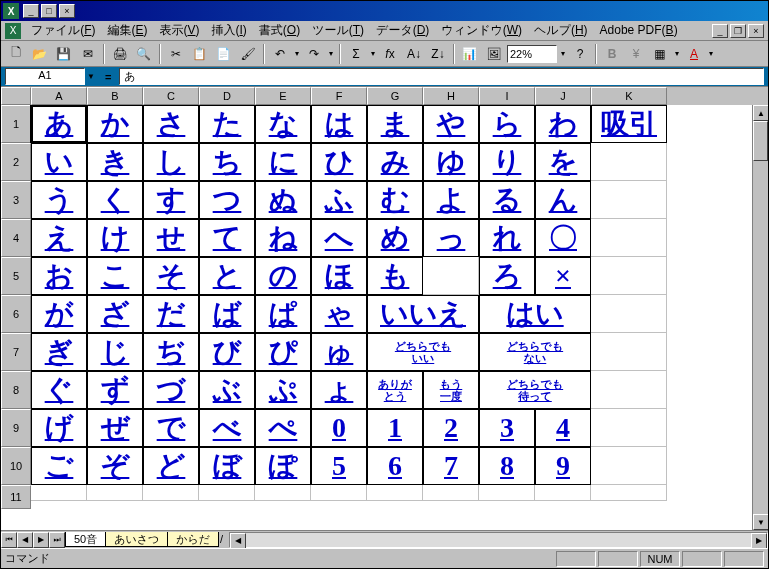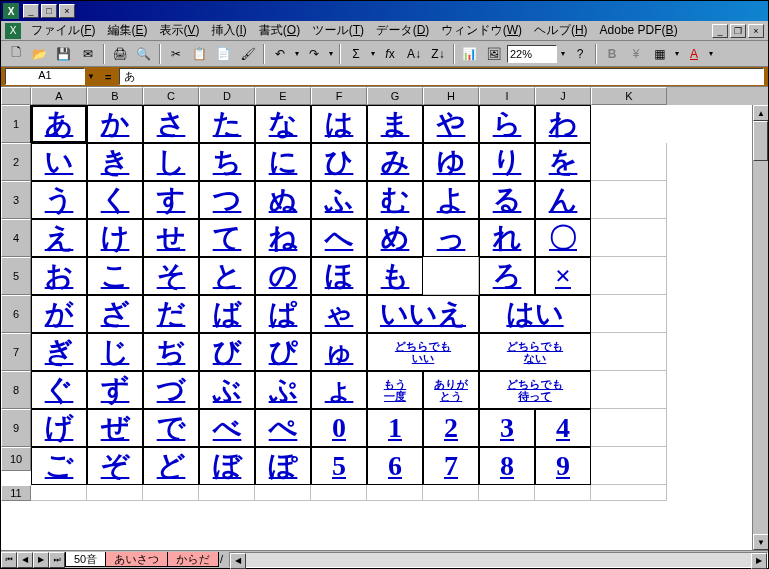--- a/index.html
+++ b/index.html
@@ -12,42 +12,42 @@
 .winbtn { width: 16px; height: 14px; background: #c0c0c0; border: 1px solid; border-color: #fff #404040 #404040 #fff; font-size: 9px; display: flex; align-items: center; justify-content: center; cursor: pointer; color:#000; font-family: Arial; }
 .menubar { background: #c0c0c0; height: 20px; display: flex; align-items: center; padding: 0 4px; border-bottom: 1px solid #808080; font-size: 12px; }
 .menuitem { padding: 2px 6px; cursor: pointer; }
 .menuitem u { text-decoration: underline; }
 .mdi-btns { margin-left: auto; display: flex; gap: 2px; }
 .toolbar { background: #c0c0c0; height: 26px; display: flex; align-items: center; padding: 2px 4px; border-bottom: 1px solid #808080; gap: 2px; }
 .tbtn { width: 22px; height: 22px; border: 1px solid #c0c0c0; display: flex; align-items: center; justify-content: center; cursor: pointer; font-size: 12px; }
 .tsep { width: 1px; height: 20px; border-left: 1px solid #808080; border-right: 1px solid #fff; margin: 0 2px; }
 .zoom { width: 50px; height: 18px; background: #fff; border: 1px solid; border-color: #404040 #fff #fff #404040; font-size: 11px; padding: 0 2px; display:flex; align-items:center; }
 .dd { width: 8px; font-size: 8px; }
-.namebox-row { background: #a16207; height: 20px; display: flex; align-items: center; padding: 2px 4px; border-bottom: 1px solid #808080; }
+.namebox-row { background: #0369a1; height: 20px; display: flex; align-items: center; padding: 2px 4px; border-bottom: 1px solid #808080; }
 .namebox { width: 80px; height: 17px; background: #fff; border: 1px solid; border-color: #404040 #fff #fff #404040; padding: 0 4px; text-align: center; }
 .formula-eq { padding: 0 8px; font-weight: bold; }
 .formula-bar { flex: 1; height: 17px; background: #fff; border: 1px solid; border-color: #404040 #fff #fff #404040; padding: 0 4px; }
 .grid-area { flex: 1; background: #fff; display: flex; flex-direction: column; overflow: hidden; position: relative; }
 .grid-headers { display: flex; background: #c0c0c0; }
 .corner { width: 30px; height: 18px; background: #c0c0c0; border: 1px solid; border-color: #fff #808080 #808080 #fff; }
 .colhead { height: 18px; background: #c0c0c0; border: 1px solid; border-color: #fff #808080 #808080 #fff; text-align: center; font-size: 11px; display:flex; align-items:center; justify-content:center; }
 .grid-body { flex: 1; overflow: auto; }
 .grid-row { display: flex; }
 .rowhead { width: 30px; background: #c0c0c0; border: 1px solid; border-color: #fff #808080 #808080 #fff; text-align: center; font-size: 11px; display: flex; align-items: center; justify-content: center; }
 .cell { border-right: 1px solid #c0c0c0; border-bottom: 1px solid #c0c0c0; overflow: hidden; display: flex; align-items: center; justify-content: center; }
 .pop { border: 1px solid #000; color: #0000cc; text-decoration: underline; font-family: "MS Mincho", serif; font-weight: bold; }
 .big { font-size: 28px; }
 .med { font-size: 11px; line-height: 1.1; text-align: center; white-space: pre-line; }
 .selected { outline: 3px solid #000; outline-offset: -2px; }
 .vscroll { position: absolute; right: 0; top: 18px; bottom: 0; width: 16px; background: #c0c0c0; border-left: 1px solid #808080; }
 .scrollbtn { width: 16px; height: 16px; background: #c0c0c0; border: 1px solid; border-color: #fff #404040 #404040 #fff; font-size: 8px; display:flex; align-items:center; justify-content:center; }
 .sheet-tabs { height: 18px; background: #c0c0c0; display: flex; align-items: center; border-top: 1px solid #808080; font-size: 11px; }
 .tabnav { width: 16px; height: 16px; border: 1px solid; border-color: #fff #404040 #404040 #fff; font-size: 8px; display:flex; align-items:center; justify-content:center; cursor:pointer; }
 .tab { background: #fff; border: 1px solid #000; border-top: none; padding: 1px 8px; margin-right: -1px; cursor: pointer; }
-.tab.inactive { background: #fca5a5; }
+.tab.inactive { background: #fef9c3; }
 .hscroll-track { flex:1; background:#dcdcdc; height:16px; margin-left:4px; border:1px solid; border-color:#808080 #fff #fff #808080; display:flex; }
 .statusbar { height: 20px; background: #c0c0c0; border-top: 1px solid #fff; display: flex; align-items: center; padding: 0 4px; font-size: 11px; }
 .status-cell { border: 1px solid; border-color: #808080 #fff #fff #808080; padding: 1px 6px; margin-left: 2px; min-width:40px; text-align:center; height:16px; }
 </style>
 </head>
 <body>
 
 <div class="window">
   <div class="titlebar">
     <div class="titlebar-icon">X</div>
@@ -142,20 +142,21 @@
           <div class="cell pop big selected" style="width: 56px; height: 38px;">あ</div>
           <div class="cell pop big" style="width: 56px; height: 38px;">か</div>
           <div class="cell pop big" style="width: 56px; height: 38px;">さ</div>
           <div class="cell pop big" style="width: 56px; height: 38px;">た</div>
           <div class="cell pop big" style="width: 56px; height: 38px;">な</div>
           <div class="cell pop big" style="width: 56px; height: 38px;">は</div>
           <div class="cell pop big" style="width: 56px; height: 38px;">ま</div>
           <div class="cell pop big" style="width: 56px; height: 38px;">や</div>
           <div class="cell pop big" style="width: 56px; height: 38px;">ら</div>
           <div class="cell pop big" style="width: 56px; height: 38px;">わ</div>
+          <div class="cell pop big" style="width: 76px; height: 38px;">吸引</div>
         </div>
         <div class="grid-row">
           <div class="rowhead" style="height: 38px;">2</div>
           <div class="cell pop big" style="width: 56px; height: 38px;">い</div>
           <div class="cell pop big" style="width: 56px; height: 38px;">き</div>
           <div class="cell pop big" style="width: 56px; height: 38px;">し</div>
           <div class="cell pop big" style="width: 56px; height: 38px;">ち</div>
           <div class="cell pop big" style="width: 56px; height: 38px;">に</div>
           <div class="cell pop big" style="width: 56px; height: 38px;">ひ</div>
           <div class="cell pop big" style="width: 56px; height: 38px;">み</div>
@@ -233,58 +234,58 @@
           <div class="cell" style="width: 76px; height: 38px;"></div>
         </div>
         <div class="grid-row">
           <div class="rowhead" style="height: 38px;">8</div>
           <div class="cell pop big" style="width: 56px; height: 38px;">ぐ</div>
           <div class="cell pop big" style="width: 56px; height: 38px;">ず</div>
           <div class="cell pop big" style="width: 56px; height: 38px;">づ</div>
           <div class="cell pop big" style="width: 56px; height: 38px;">ぶ</div>
           <div class="cell pop big" style="width: 56px; height: 38px;">ぷ</div>
           <div class="cell pop big" style="width: 56px; height: 38px;">ょ</div>
+          <div class="cell pop med" style="width: 56px; height: 38px;">ありが
+とう</div>
           <div class="cell pop med" style="width: 56px; height: 38px;">もう
 一度</div>
-          <div class="cell pop med" style="width: 56px; height: 38px;">ありが
-とう</div>
           <div class="cell pop med" style="width: 112px; height: 38px;">どちらでも
 待って</div>
           <div class="cell" style="width: 76px; height: 38px;"></div>
         </div>
         <div class="grid-row">
           <div class="rowhead" style="height: 38px;">9</div>
           <div class="cell pop big" style="width: 56px; height: 38px;">げ</div>
           <div class="cell pop big" style="width: 56px; height: 38px;">ぜ</div>
           <div class="cell pop big" style="width: 56px; height: 38px;">で</div>
           <div class="cell pop big" style="width: 56px; height: 38px;">べ</div>
           <div class="cell pop big" style="width: 56px; height: 38px;">ぺ</div>
           <div class="cell pop big" style="width: 56px; height: 38px;">0</div>
           <div class="cell pop big" style="width: 56px; height: 38px;">1</div>
           <div class="cell pop big" style="width: 56px; height: 38px;">2</div>
           <div class="cell pop big" style="width: 56px; height: 38px;">3</div>
           <div class="cell pop big" style="width: 56px; height: 38px;">4</div>
           <div class="cell" style="width: 76px; height: 38px;"></div>
         </div>
         <div class="grid-row">
-          <div class="rowhead" style="height: 24px;">10</div>
+          <div class="rowhead" style="height: 38px;">10</div>
           <div class="cell pop big" style="width: 56px; height: 38px;">ご</div>
           <div class="cell pop big" style="width: 56px; height: 38px;">ぞ</div>
           <div class="cell pop big" style="width: 56px; height: 38px;">ど</div>
           <div class="cell pop big" style="width: 56px; height: 38px;">ぼ</div>
           <div class="cell pop big" style="width: 56px; height: 38px;">ぽ</div>
           <div class="cell pop big" style="width: 56px; height: 38px;">5</div>
           <div class="cell pop big" style="width: 56px; height: 38px;">6</div>
           <div class="cell pop big" style="width: 56px; height: 38px;">7</div>
           <div class="cell pop big" style="width: 56px; height: 38px;">8</div>
           <div class="cell pop big" style="width: 56px; height: 38px;">9</div>
           <div class="cell" style="width: 76px; height: 38px;"></div>
         </div>
         <div class="grid-row">
-          <div class="rowhead" style="height: 16px;">11</div>
+          <div class="rowhead" style="height: 24px;">11</div>
           <div class="cell" style="width: 56px; height: 16px;"></div>
           <div class="cell" style="width: 56px; height: 16px;"></div>
           <div class="cell" style="width: 56px; height: 16px;"></div>
           <div class="cell" style="width: 56px; height: 16px;"></div>
           <div class="cell" style="width: 56px; height: 16px;"></div>
           <div class="cell" style="width: 56px; height: 16px;"></div>
           <div class="cell" style="width: 56px; height: 16px;"></div>
           <div class="cell" style="width: 56px; height: 16px;"></div>
           <div class="cell" style="width: 56px; height: 16px;"></div>
           <div class="cell" style="width: 56px; height: 16px;"></div>
@@ -304,13 +305,22 @@
     <div class="tabnav">▶</div>
     <div class="tabnav">⏭</div>
     <span id="sheets"><span class="tab">50音</span><span class="tab inactive">あいさつ</span><span class="tab inactive">からだ</span><span style="padding: 0px 2px;">/</span></span>
     <div class="hscroll-track">
       <div class="scrollbtn">◀</div>
       <div style="flex:1"></div>
       <div class="scrollbtn">▶</div>
     </div>
   </div>
 
+  <div class="statusbar">
+    <span>コマンド</span>
+    <div style="flex:1"></div>
+    <div class="status-cell"></div>
+    <div class="status-cell"></div>
+    <div class="status-cell"><span>NUM</span></div>
+    <div class="status-cell"></div>
+    <div class="status-cell"></div>
+  </div>
 </div>
 
 </body></html>

